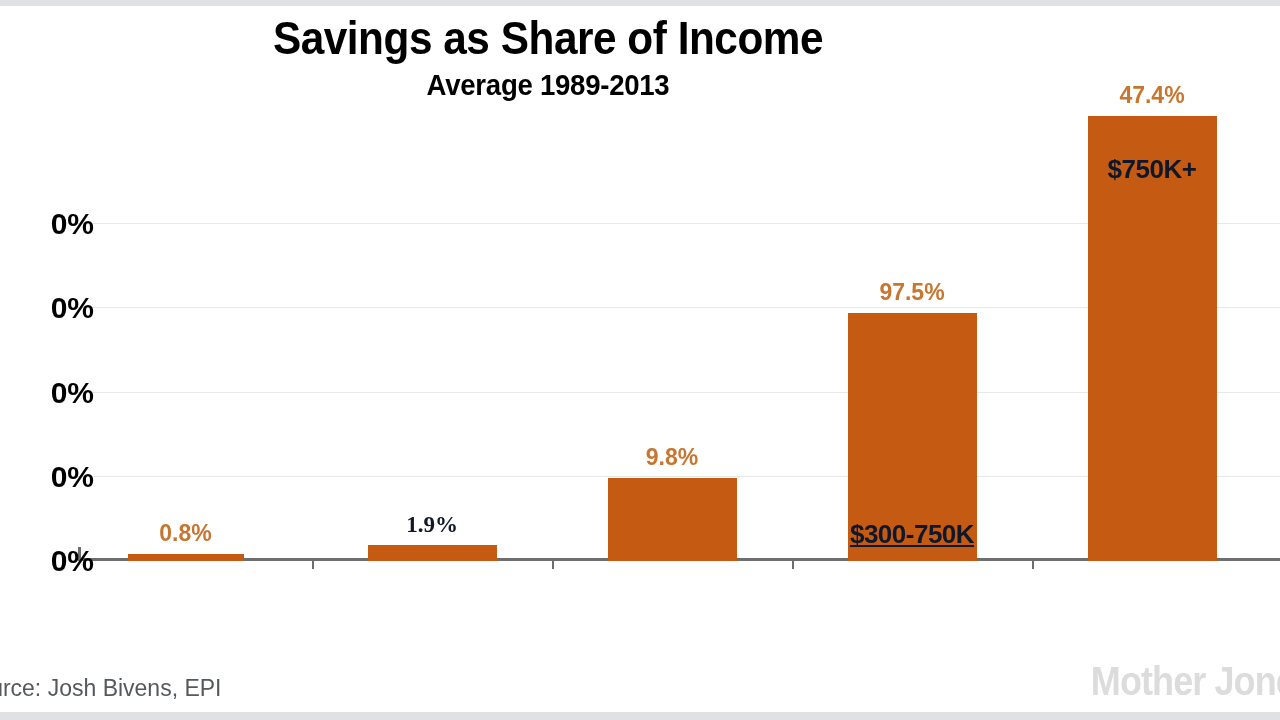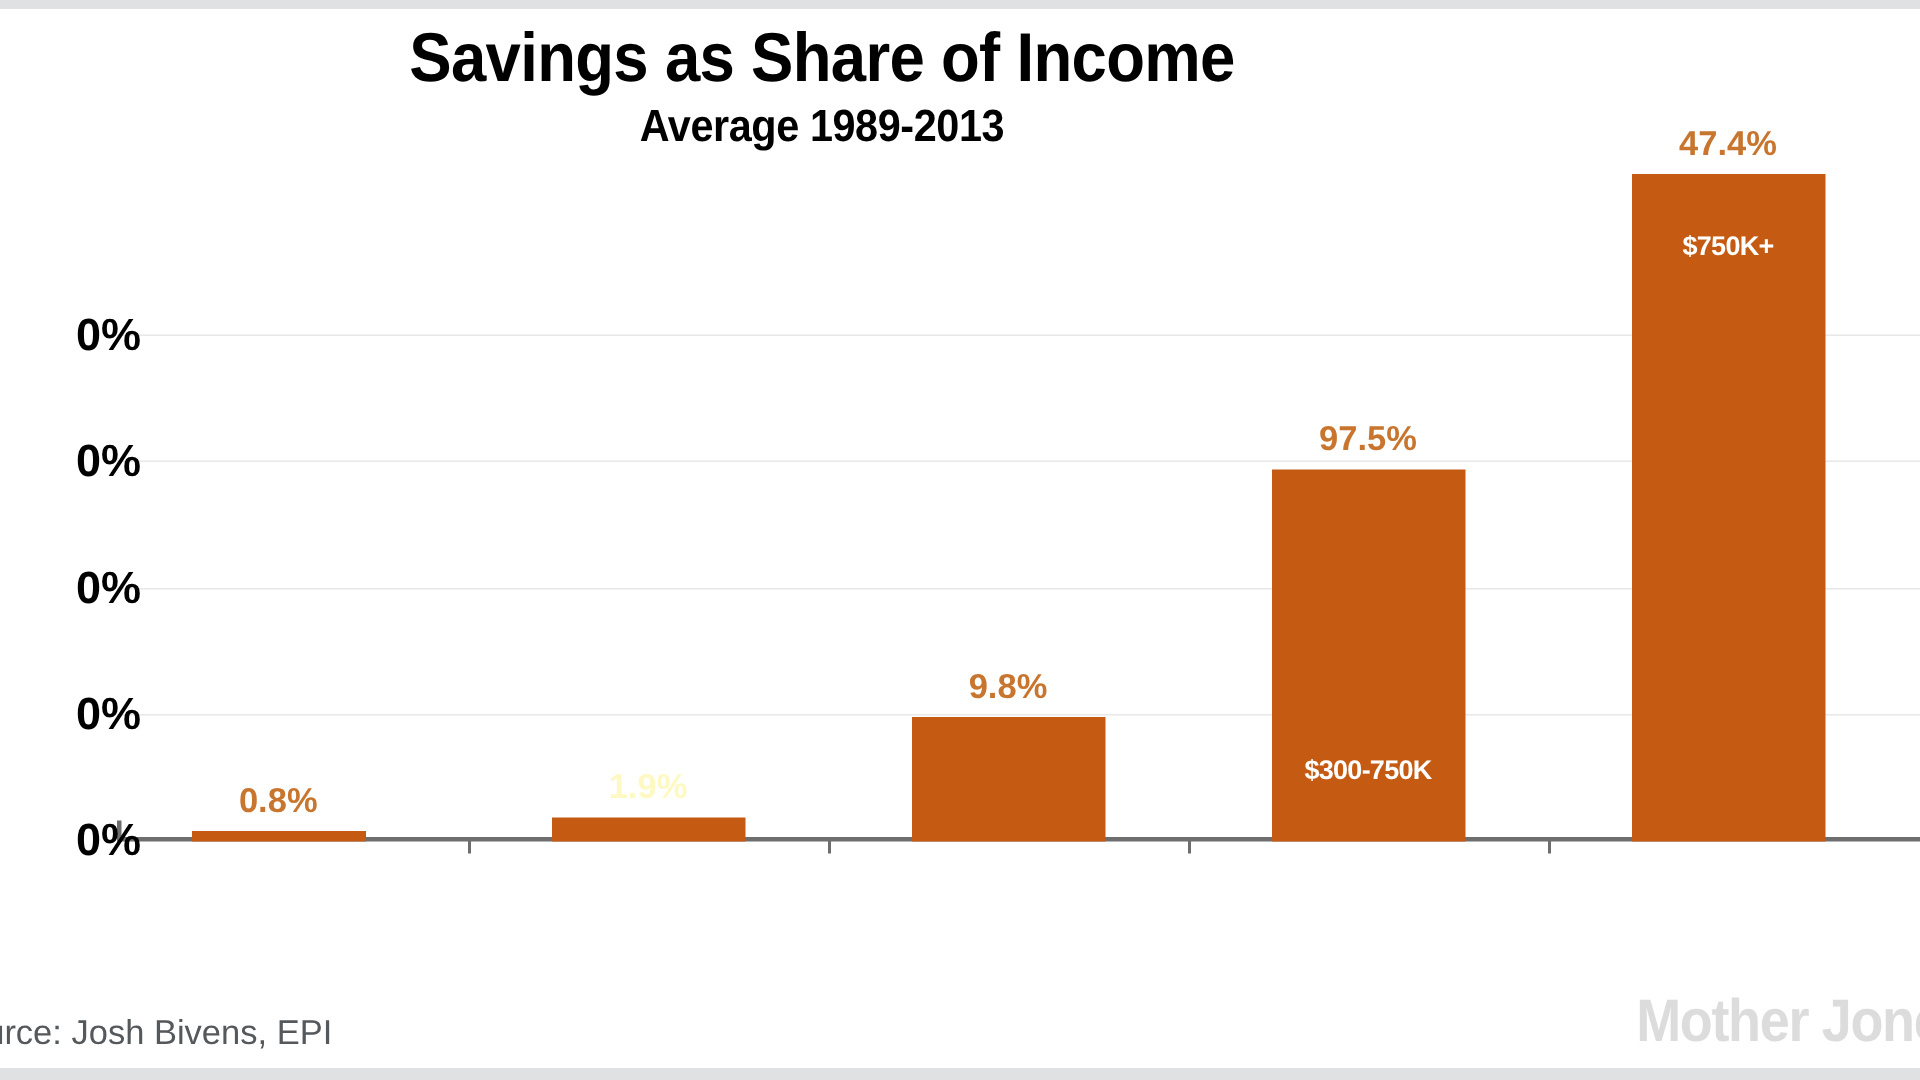--- a/index.html
+++ b/index.html
@@ -126,23 +126,23 @@
     font-weight: bold;
     color: #c8762f;
     white-space: nowrap;
   }
   .cat-label {
     position: absolute;
     top: 100%;
     left: 50%;
     transform: translateX(-50%);
     margin-top: 16px;
-    font-size: 18px;
-    font-weight: bold;
-    color: #ffffff;
+    font-size: 26px;
+    font-weight: bold;
+    color: #0f172a;
     white-space: nowrap;
     letter-spacing: -0.5px;
   }
 
   
   .source-note {
     position: absolute;
     left: -38px;          
     bottom: 18px;
     font-size: 23px;
@@ -180,30 +180,30 @@
     <div class="axis-left-tick"></div>
   <div class="gridline" style="bottom: 84.2px;"></div>
       <div class="gridline" style="bottom: 168.4px;"></div>
       <div class="gridline" style="bottom: 252.6px;"></div>
       <div class="gridline" style="bottom: 336.8px;"></div>
       <div class="bar" style="left: 49.5px; width: 116px; height: 6.736px; background: rgb(197, 90, 18);">
         <div class="bar-label" style="color: rgb(200, 118, 47);">0.8%</div>
       </div>
       <div class="x-tick" style="left: 234px;"></div>
       <div class="bar" style="left: 289.5px; width: 129px; height: 15.998px; background: rgb(197, 90, 18);">
-        <div class="bar-label" style="color: #fef9c3;">1.9%</div>
+        <div class="bar-label" style="color: #0f172a; font-family: Liberation Serif, serif;">1.9%</div>
       </div>
       <div class="x-tick" style="left: 474px;"></div>
       <div class="bar" style="left: 529.5px; width: 129px; height: 82.516px; background: rgb(197, 90, 18);">
         <div class="bar-label" style="color: rgb(200, 118, 47);">9.8%</div>
       </div>
       <div class="x-tick" style="left: 714px;"></div>
       <div class="bar" style="left: 769.5px; width: 129px; height: 248.39px; background: rgb(197, 90, 18);">
         <div class="bar-label" style="color: rgb(200, 118, 47);">97.5%</div>
-        <div class="cat-label" style="bottom: auto; top: 174px;">$300-750K</div>
+        <div class="cat-label" style="bottom: auto; top: 190px; text-decoration: underline;">$300-750K</div>
       </div>
       <div class="x-tick" style="left: 954px;"></div>
       <div class="bar" style="left: 1009.5px; width: 129px; height: 445px; background: rgb(197, 90, 18);">
         <div class="bar-label" style="color: rgb(200, 118, 47);">47.4%</div>
         <div class="cat-label" style="bottom: auto; top: 21.892px;">$750K+</div>
       </div>
     </div>
 
   <div class="source-note">Source: Josh Bivens, EPI</div>
   <div class="watermark">Mother Jones</div>

